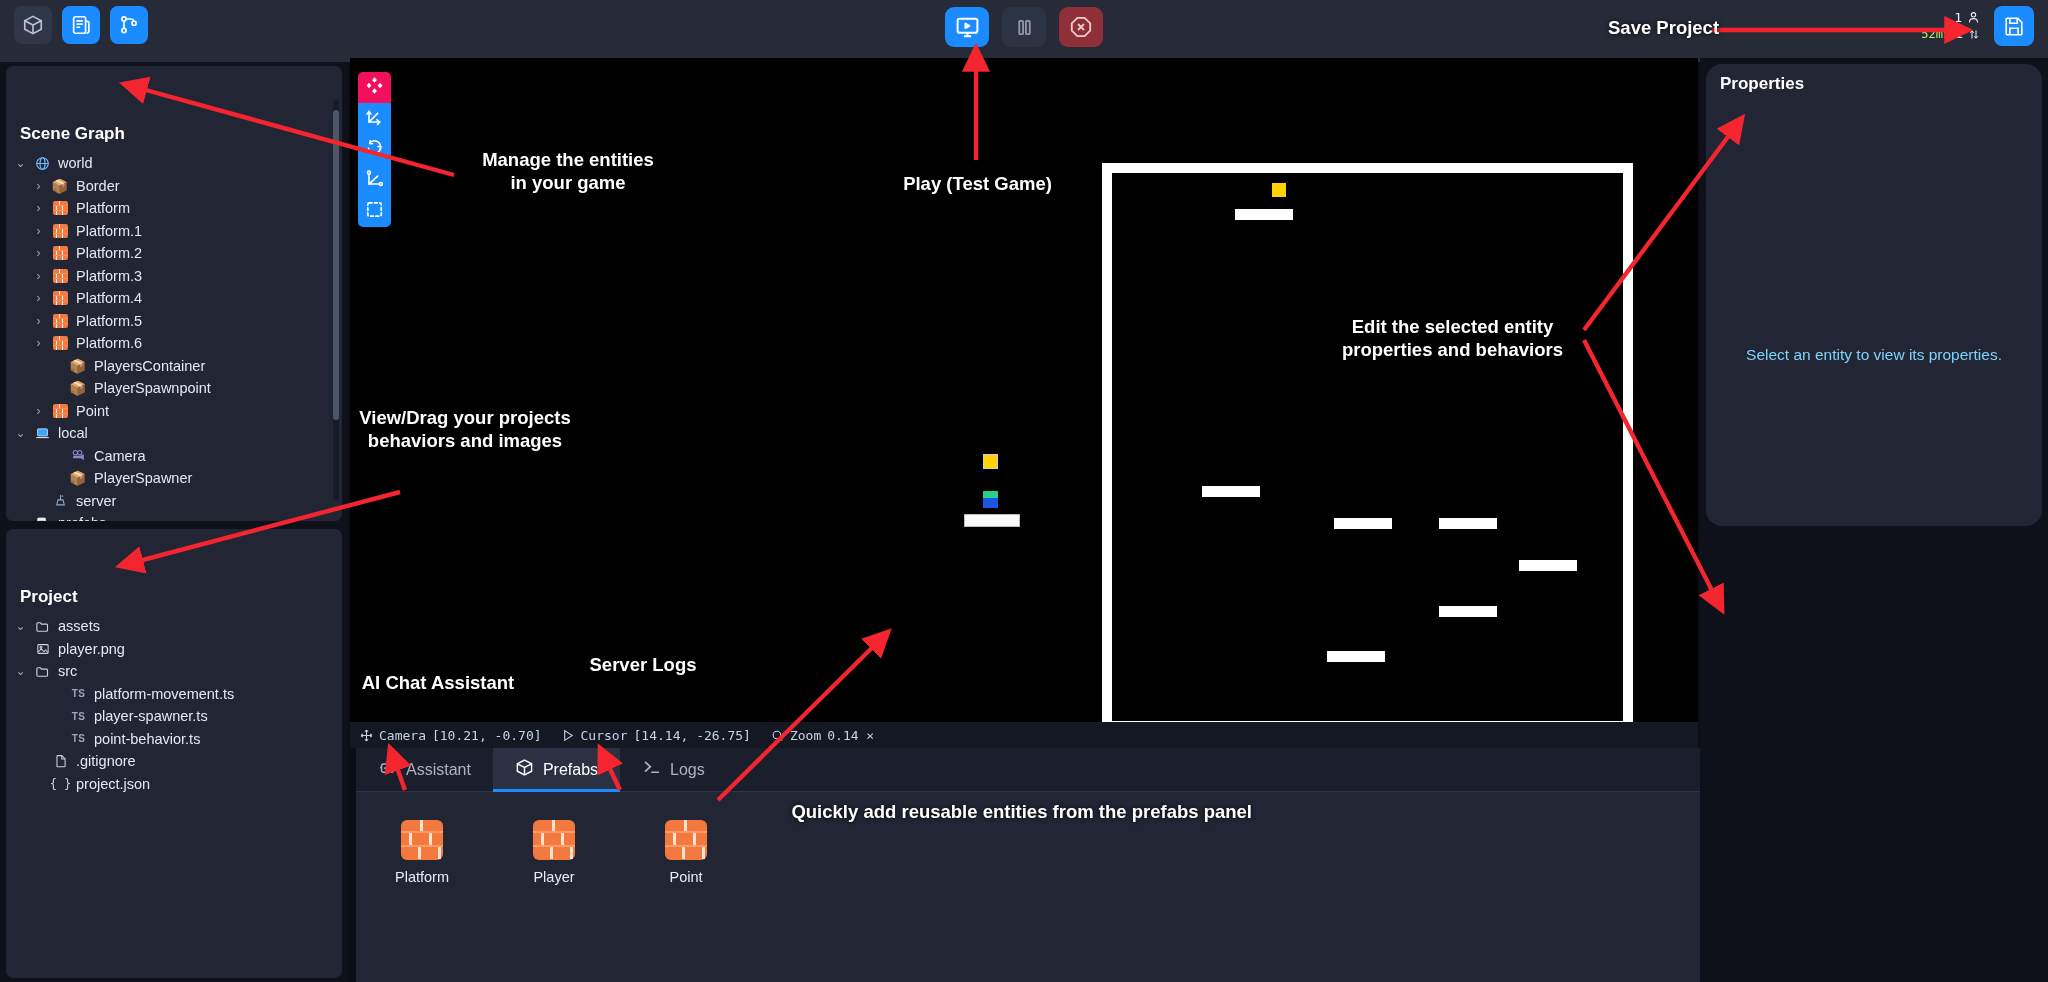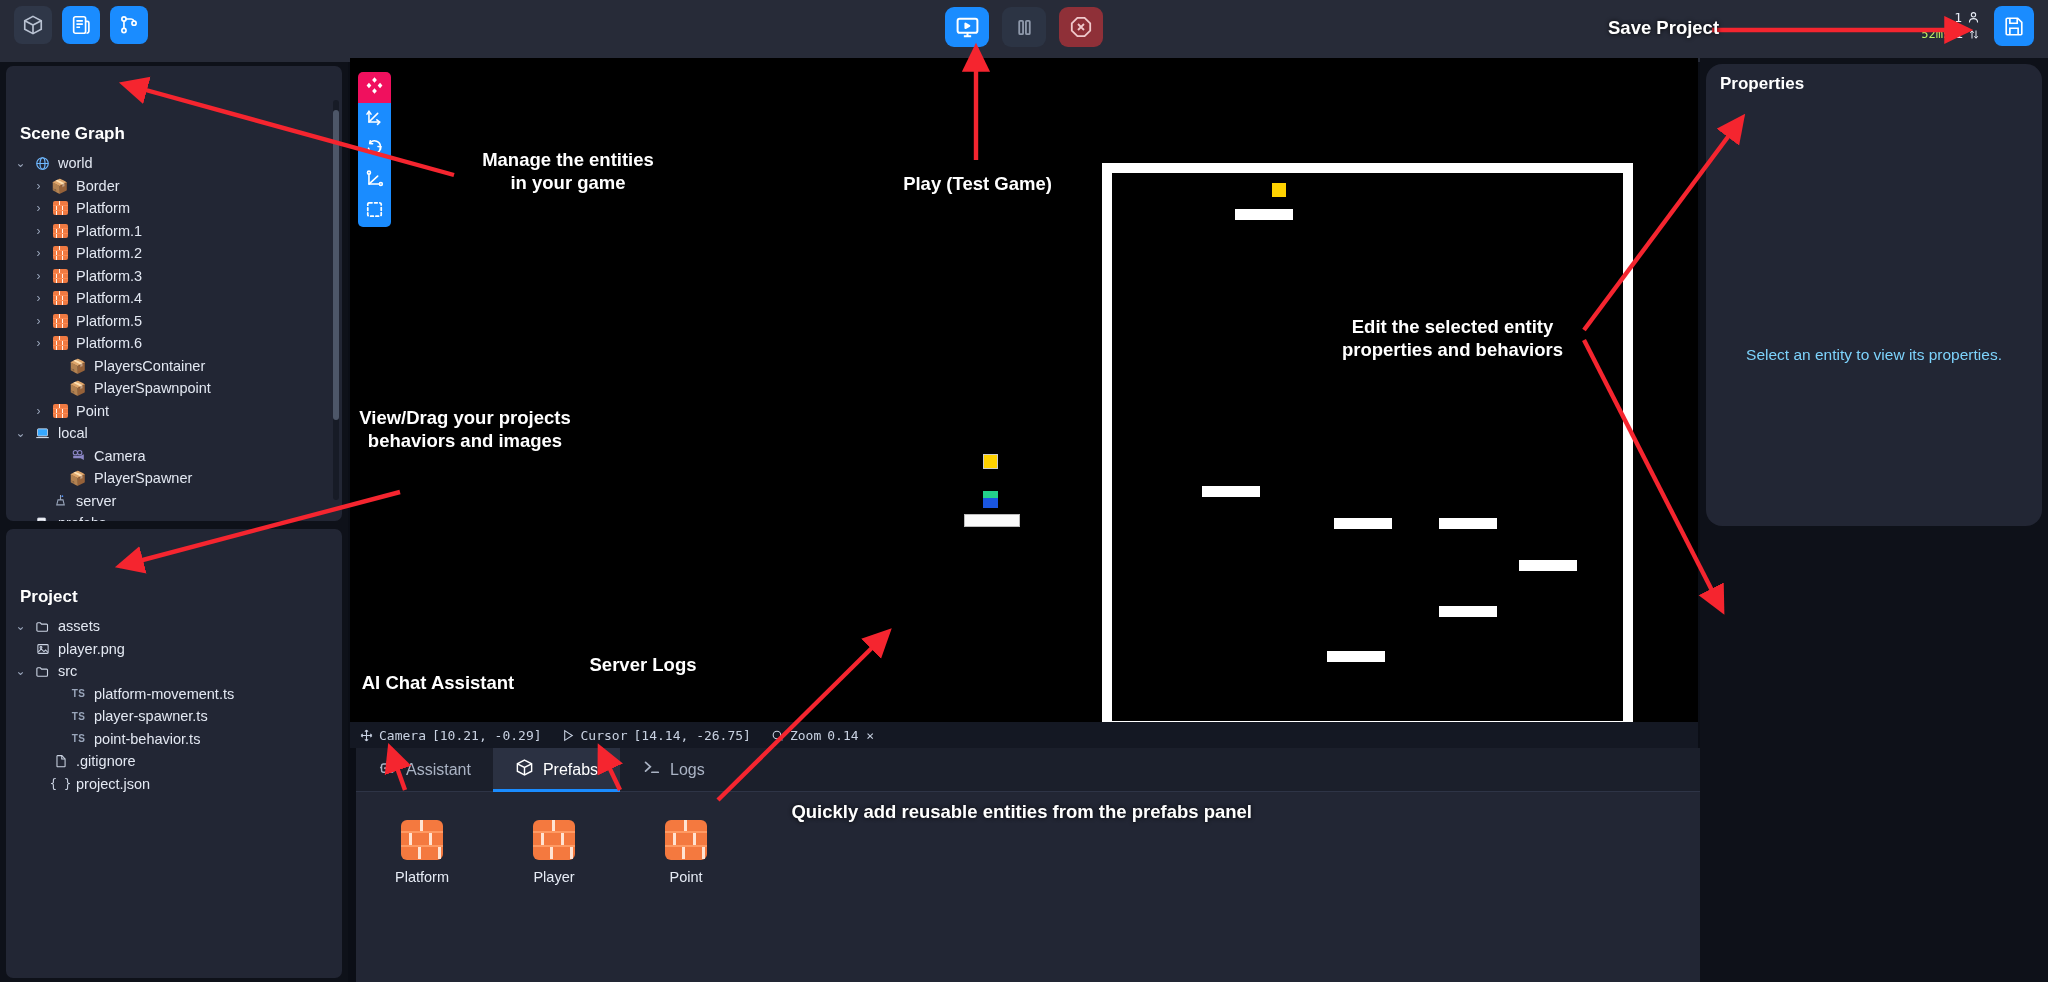--- a/index.html
+++ b/index.html
@@ -607,21 +607,21 @@
     <div class="sprite-player"></div>
     <div class="sprite-plat"></div>
 
     <div class="status-bar-bg"></div>
     <div class="status-bar">
       <div class="status-item">
         <svg width="13" height="13" viewBox="0 0 24 24" fill="none" stroke="#c9d2e2" stroke-width="2">
           <path d="M12 2v20M2 12h20M12 2 9 5M12 2l3 3M12 22l-3-3M12 22l3-3M2 12l3-3M2 12l3 3M22 12l-3-3M22 12l-3 3"></path>
         </svg>
         <span>Camera</span>
-        <span>[10.21, -0.29]</span>
+        <span>[10.21, -0.70]</span>
       </div>
       <div class="status-item">
         <svg width="13" height="13" viewBox="0 0 24 24" fill="none" stroke="#c9d2e2" stroke-width="2">
           <path d="M5 3 19 12 5 21z"></path>
         </svg>
         <span>Cursor</span>
         <span>[14.14, -26.75]</span>
       </div>
       <div class="status-item">
         <svg width="13" height="13" viewBox="0 0 24 24" fill="none" stroke="#c9d2e2" stroke-width="2">

